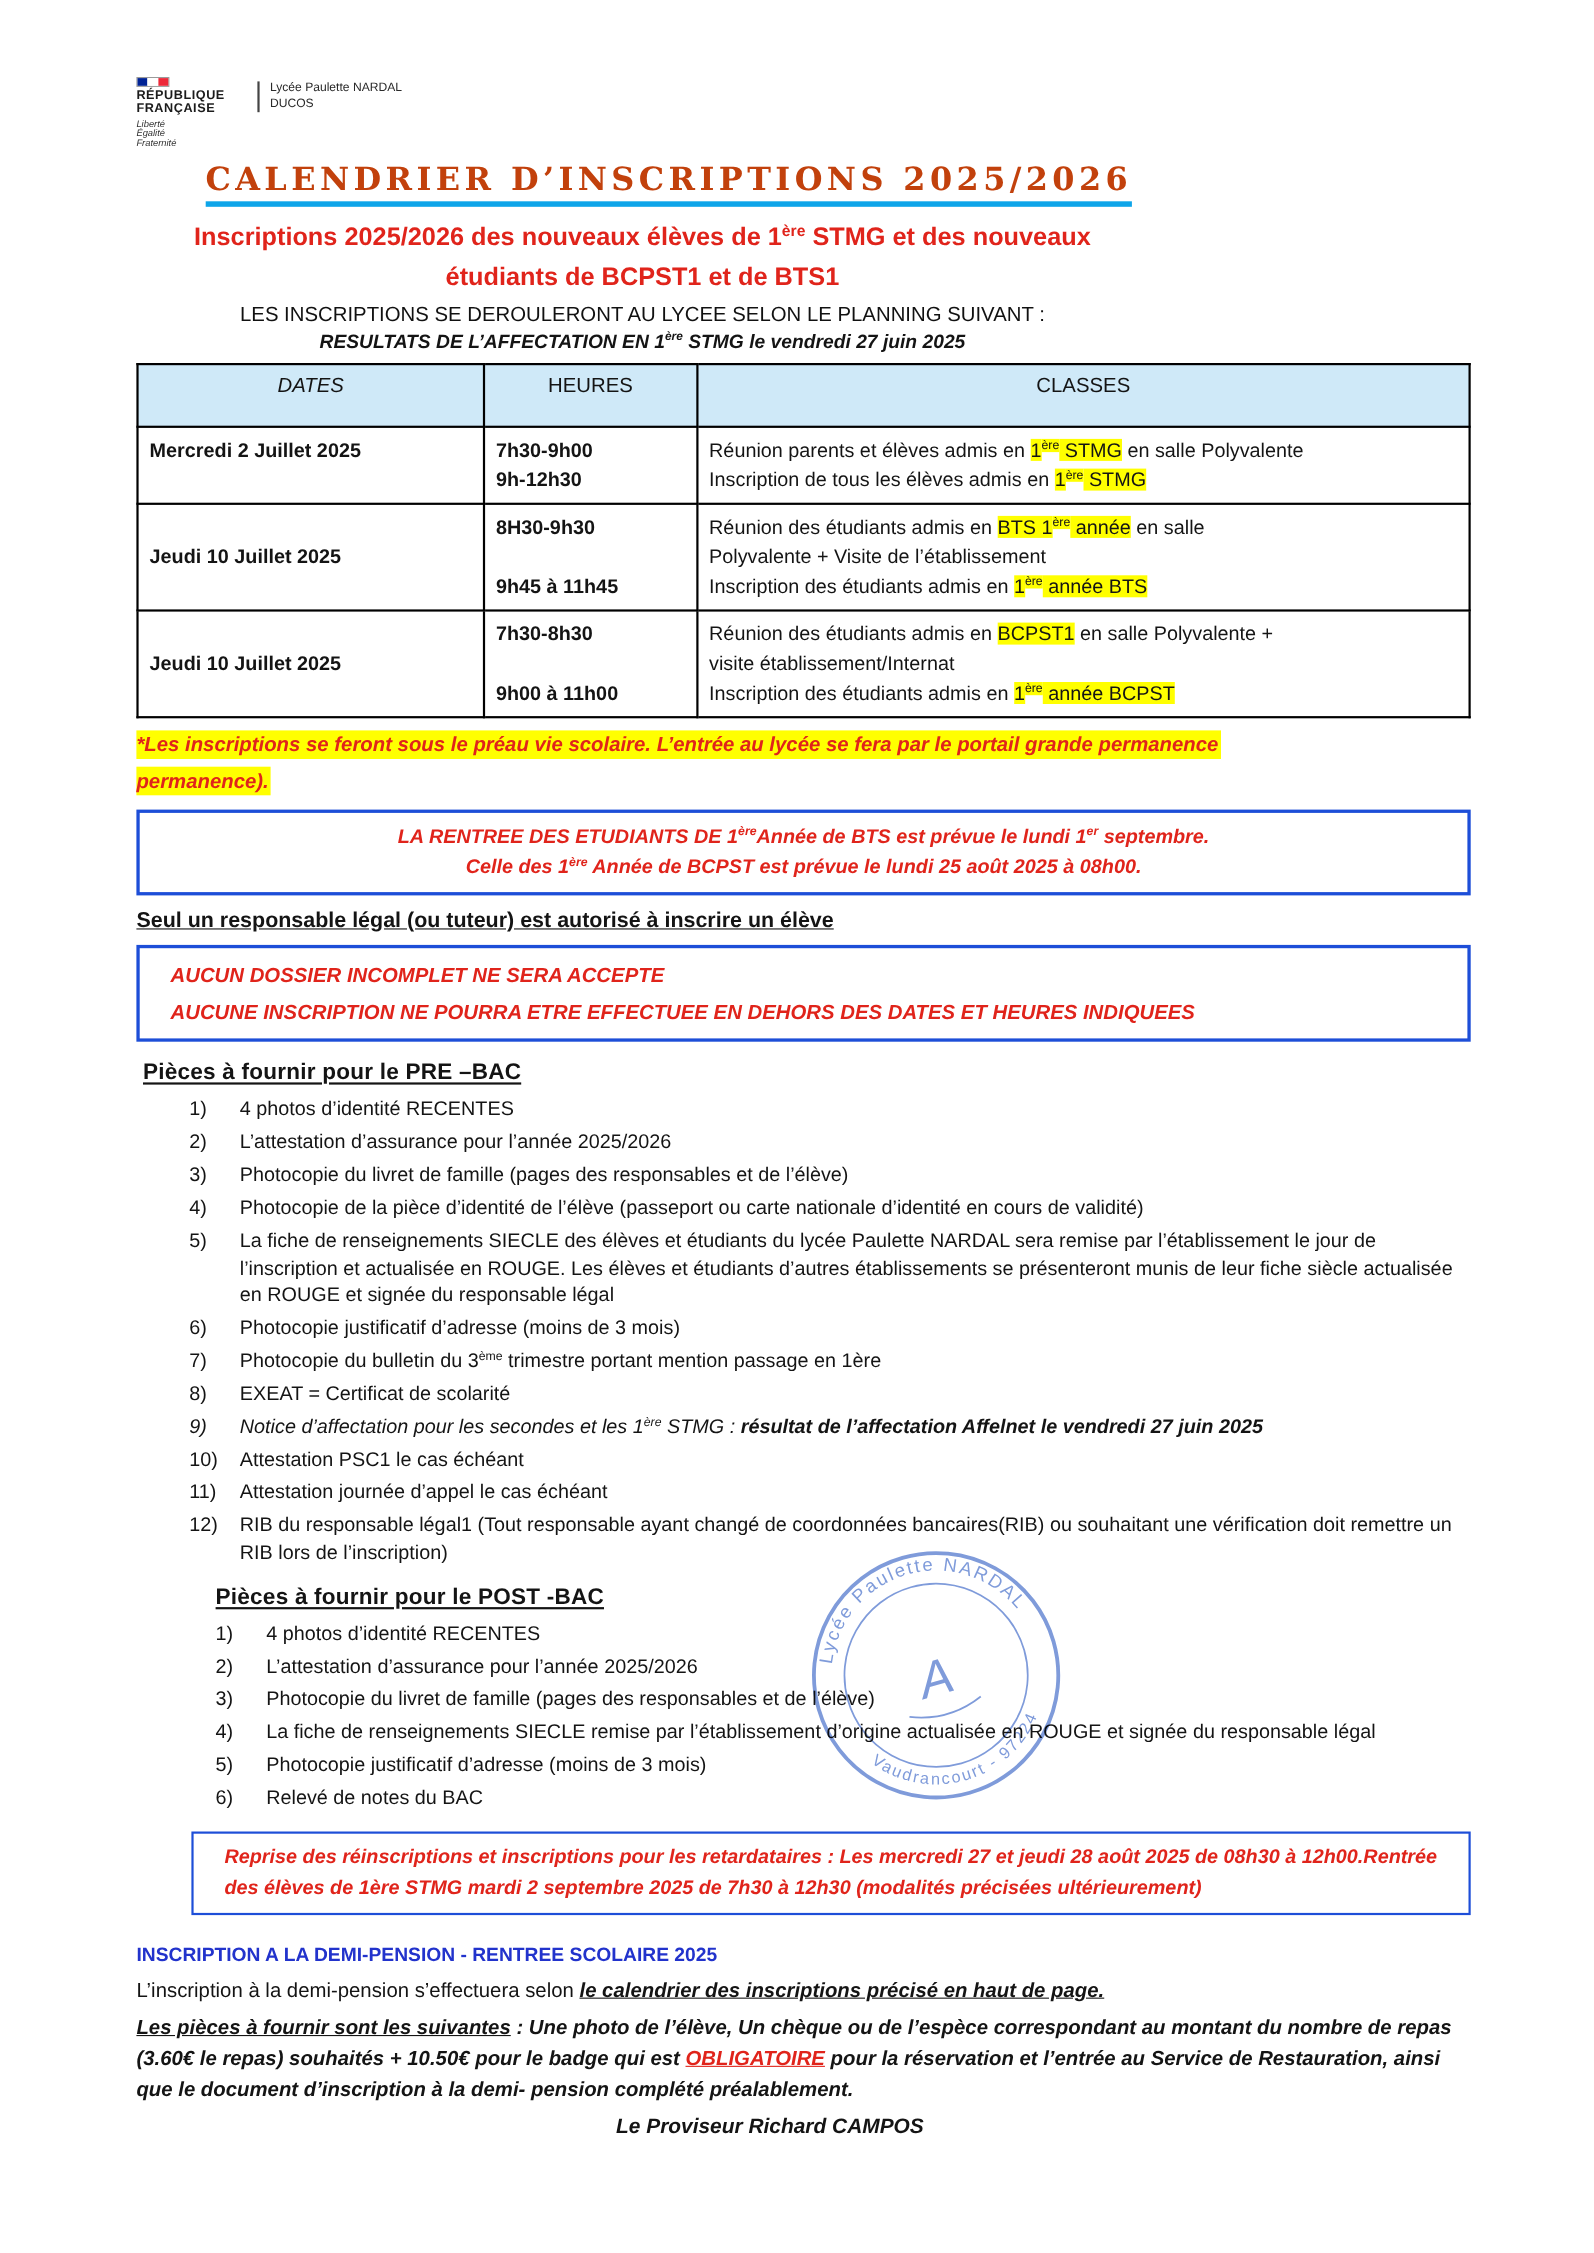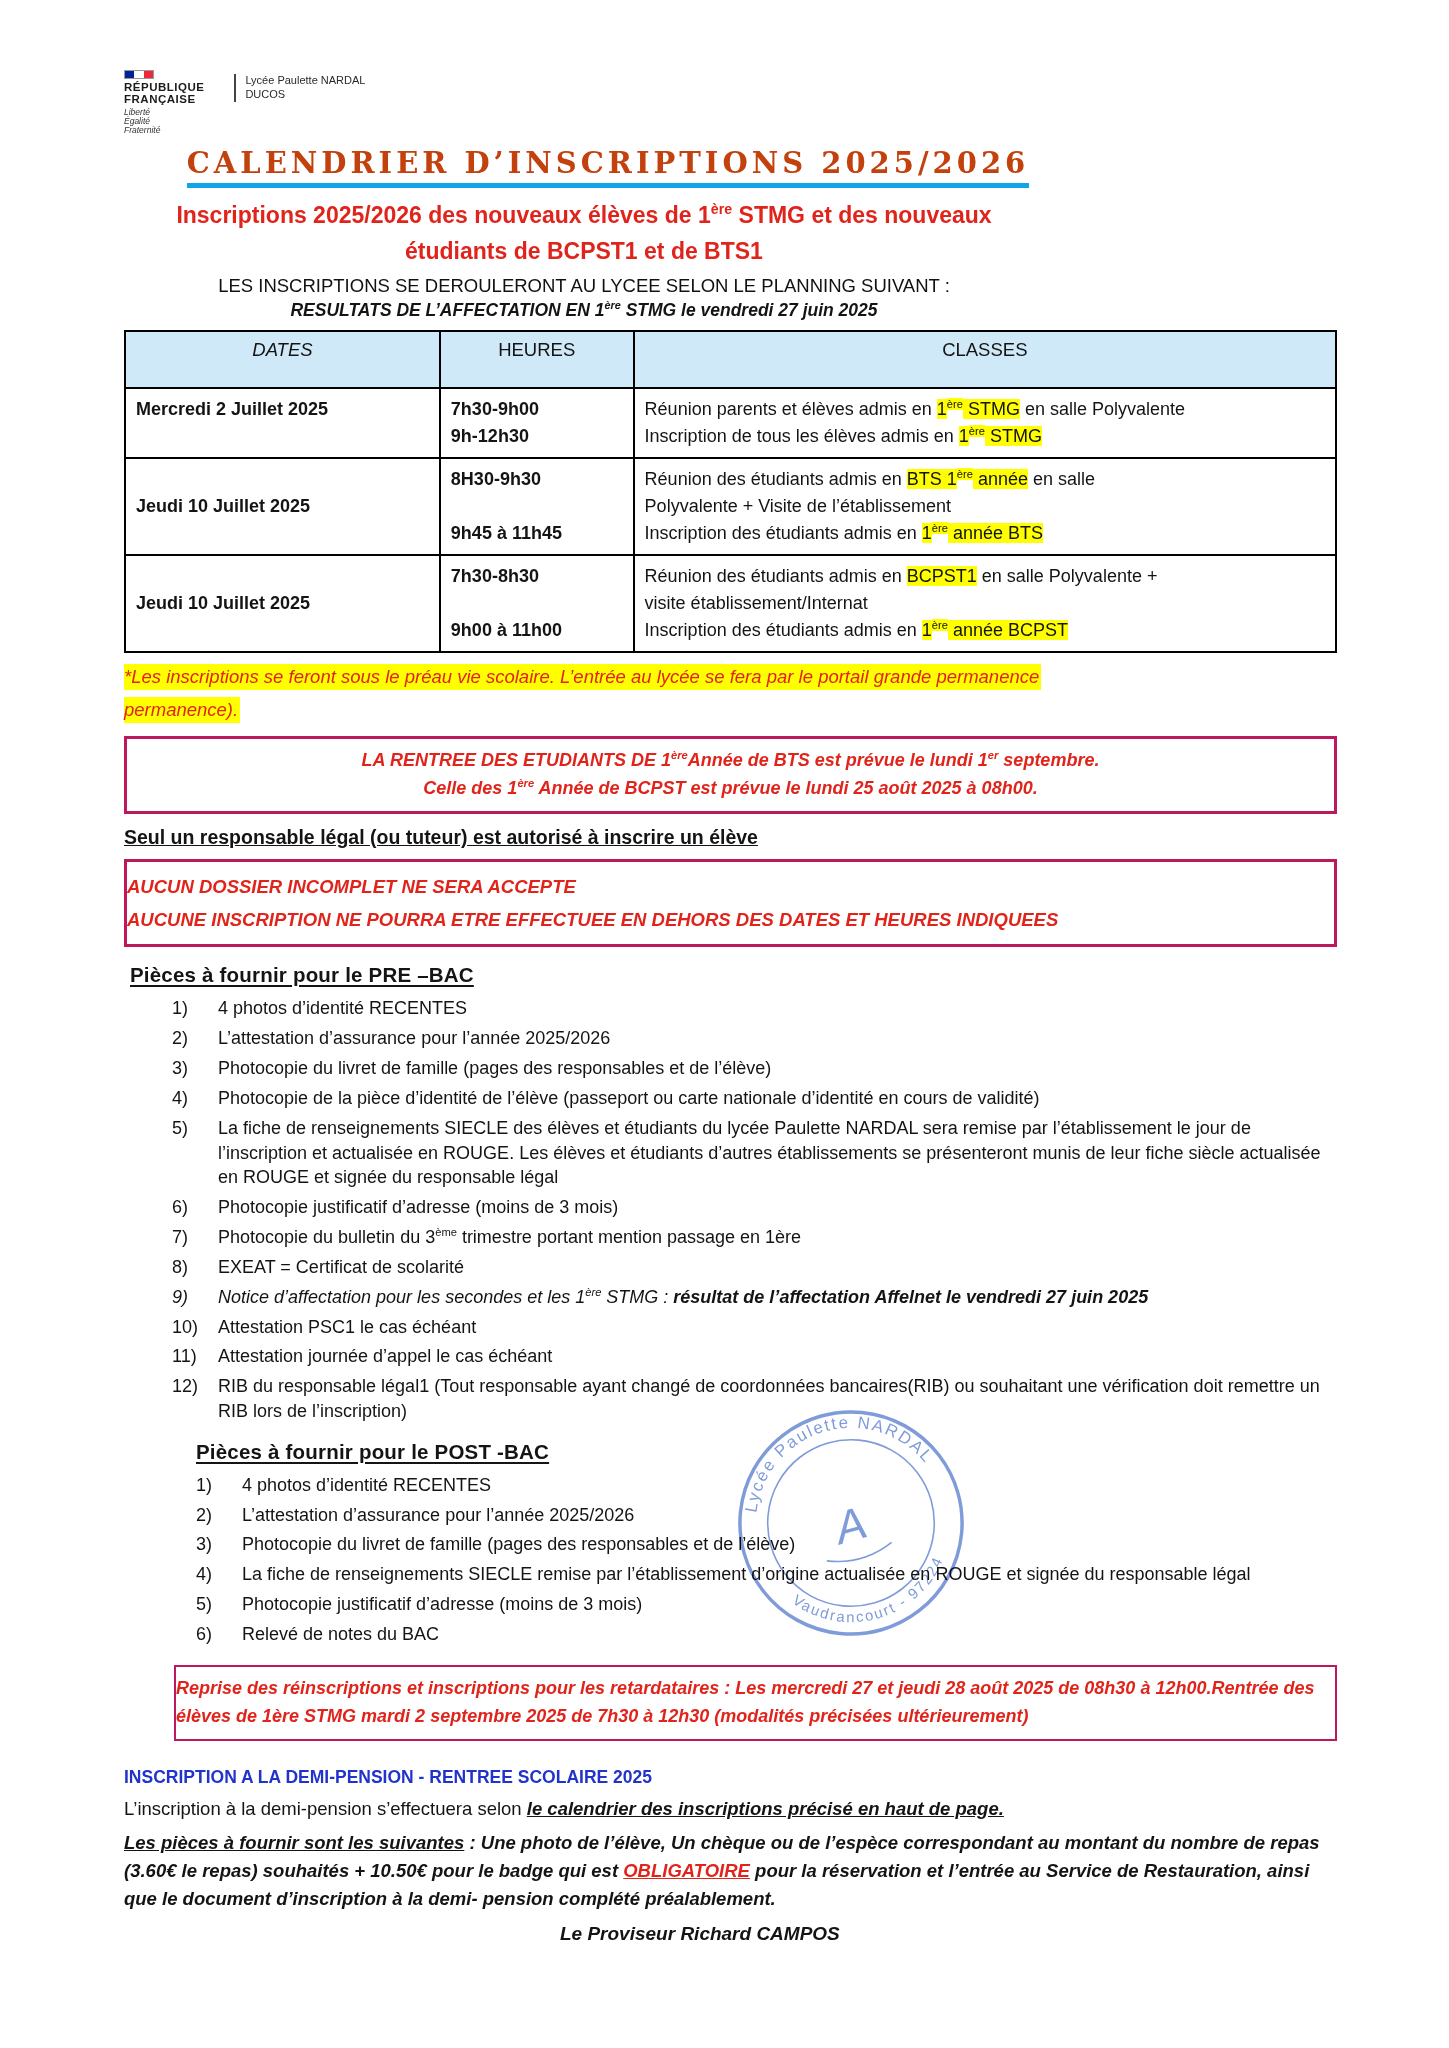--- a/index.html
+++ b/index.html
@@ -47,26 +47,26 @@
     padding:7px 6px 26px; vertical-align:top; text-align:center;
   }
   .c-date { width:26%;font-style:italic; } .c-heur { width:16%; } .c-clas { width:58%; }
   table.sched td { padding:7px 10px; line-height:1.5;border-radius:11px; }
   td.date { font-weight:bold; vertical-align:middle; }
   tr.r0 td.date { vertical-align:top; }
   td.heur { font-weight:bold; vertical-align:top; }
   td.clas { vertical-align:top; }
 
   
-  .note-preau { margin-top:8px; font-size:18.5px; font-weight:normal; font-style:italic; color:var(--red,#e0241b); }
+  .note-preau { margin-top:8px; font-size:18.5px; font-weight:bold; font-style:italic; color:var(--red,#e0241b); }
   .note-preau .nl { line-height:1.75; }
   .note-preau .hl { background:var(--yellow,#ffff00); padding:2px 2px 3px 0; }
 
   
-  .box { border:3px solid #be185d; padding:8px 0; font-size:18px; line-height:1.55; }
+  .box { border:3px solid #1d4ed8; padding:8px 28px; font-size:18px; line-height:1.55; }
   .box-rentree { margin-top:10px; text-align:center; color:var(--red,#e0241b); font-weight:bold; font-style:italic; }
   .resp-line { margin:12px 0 10px; font-size:19.5px; font-weight:bold; text-decoration:underline; }
   .box-aucun { color:var(--red,#e0241b); font-weight:bold; font-style:italic; line-height:1.8; font-size:18.5px; }
 
   
   .heading-prebac, .heading-postbac {
     font-size:20.5px; font-weight:bold; text-decoration:underline; text-underline-offset:3px;
     margin:16px 0 9px 6px; letter-spacing:0.2px;
   }
   .heading-postbac { margin-left:72px; }

